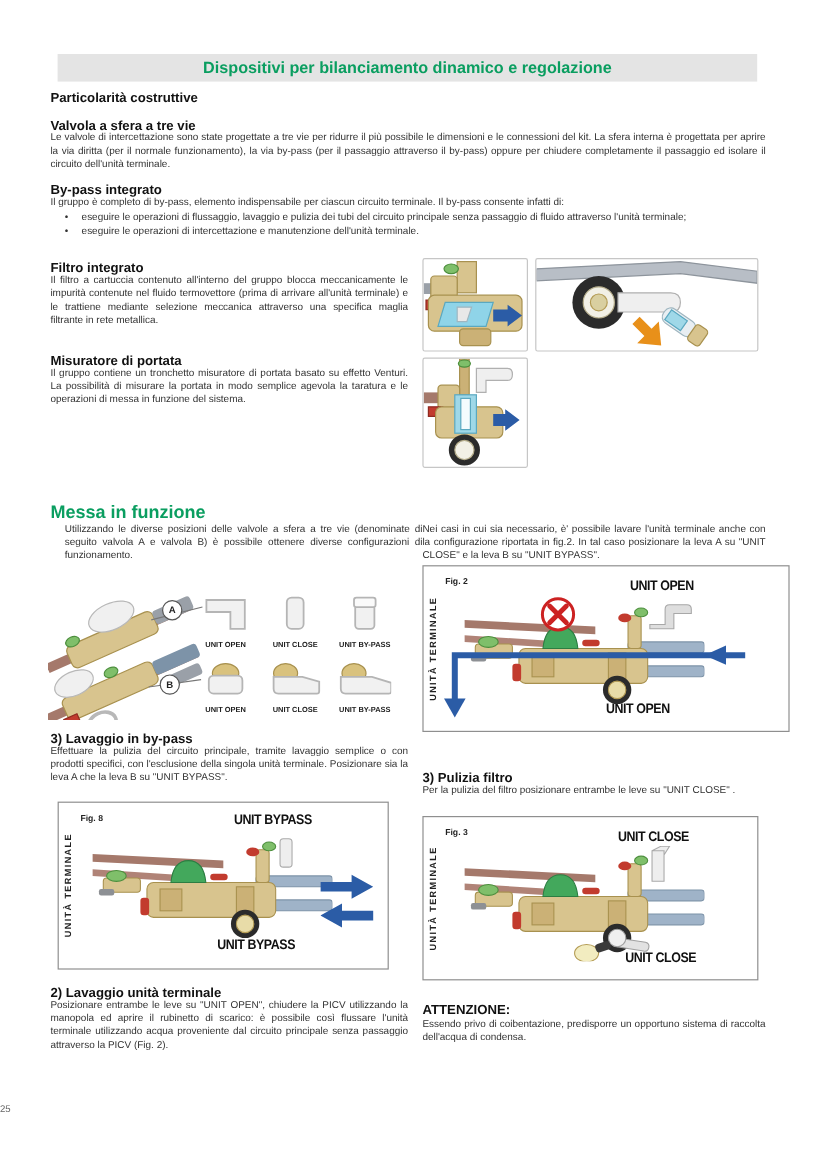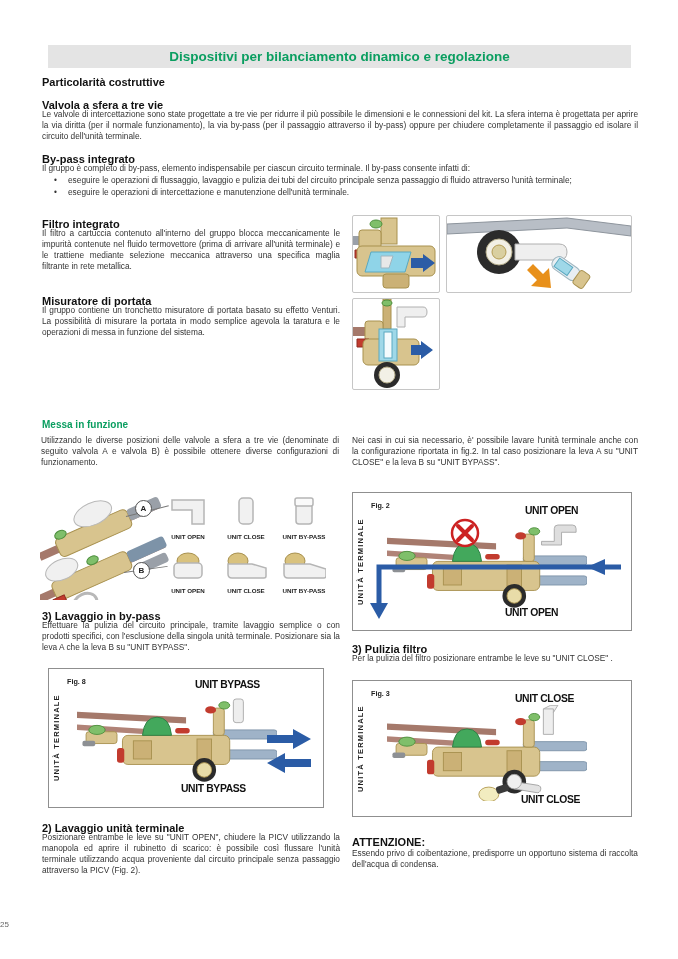--- a/index.html
+++ b/index.html
@@ -3,21 +3,21 @@
 <meta charset="utf-8">
 <style>
   html,body{margin:0;padding:0;background:#ffffff;}
   body{font-family:"Liberation Sans", sans-serif;}
   .page{position:relative;width:678px;height:959px;background:#fff;overflow:hidden;text-decoration:underline;}
   .abs{position:absolute;}
   .banner{position:absolute;left:48px;top:45px;width:583px;height:23px;background:#e4e4e4;
           display:flex;align-items:center;justify-content:center;}
   .banner span{color:#0a9e60;font-weight:bold;font-size:13.5px;}
   .h{font-weight:bold;font-size:11px;color:#111;}
-  .h-green{font-weight:bold;font-size:10px;color:#0a9e60;}
+  .h-green{font-weight:bold;font-size:15px;color:#0a9e60;}
   .body-txt{font-size:8.3px;line-height:1.32;color:#333;text-align:justify;}
   .bullet-row{display:flex;font-size:8.3px;color:#333;line-height:1.3;}
   .bullet-dot{width:14px;padding-left:12px;flex:none;}
   .imgbox{position:absolute;border:1px solid #c6c6c6;border-radius:2px;background:#fff;overflow:hidden;}
   .figbox{position:absolute;border:1px solid #8f8f8f;background:#fff;overflow:hidden;}
   .figlabel{position:absolute;left:18px;top:8px;font-size:7.2px;font-weight:bold;color:#222;}
   .unitlabel{position:absolute;font-weight:bold;font-size:11.5px;letter-spacing:-0.4px;color:#101010;white-space:nowrap;transform:scaleX(0.9);transform-origin:left;}
   .sidelabel{position:absolute;left:3px;top:0;bottom:0;display:flex;align-items:center;justify-content:center;
              writing-mode:vertical-rl;transform:rotate(180deg);font-weight:bold;font-size:7.5px;
              letter-spacing:1.2px;color:#222;}
@@ -100,21 +100,21 @@
       <rect x="10" y="40" width="56" height="26" rx="5" fill="#d8c48e" stroke="#a8914f"></rect>
       <rect x="26" y="30" width="18" height="32" fill="#9fd8e8" stroke="#5aa8c0"></rect>
       <rect x="31" y="33" width="8" height="26" fill="#f4fbfd" stroke="#5aa8c0"></rect>
       <polygon points="58,46 68,46 68,42 80,51 68,60 68,56 58,56" fill="#2b5ca6"></polygon>
       <circle cx="34" cy="76" r="13" fill="#2b2b2b"></circle>
       <circle cx="34" cy="76" r="8" fill="#f2f0e6" stroke="#b4ac8a"></circle>
     </svg>
   </div>
 
   <div class="h-green abs" style="left:42px;top:419px;">Messa in funzione</div>
-  <div class="body-txt abs" style="left:41px;top:435px;width:298px;">Utilizzando le diverse posizioni delle valvole a sfera a tre vie (denominate di seguito valvola A e valvola B) è possibile ottenere diverse configurazioni di funzionamento.</div>
+  <div class="body-txt abs" style="left:54px;top:435px;width:298px;">Utilizzando le diverse posizioni delle valvole a sfera a tre vie (denominate di seguito valvola A e valvola B) è possibile ottenere diverse configurazioni di funzionamento.</div>
 
   <div class="body-txt abs" style="left:352px;top:435px;width:286px;">Nei casi in cui sia necessario, è' possibile lavare l'unità terminale anche con la configurazione riportata in fig.2. In tal caso posizionare la leva A su "UNIT CLOSE" e la leva B su "UNIT BYPASS".</div>
 
   <div class="abs" style="left:40px;top:488px;width:148px;height:112px;">
     <svg width="148" height="112" viewBox="0 0 148 112">
       <g transform="rotate(-24 70 40)">
         <rect x="-6" y="34" width="130" height="8" fill="#a5796b"></rect>
         <rect x="14" y="28" width="78" height="20" rx="5" fill="#d8c48e" stroke="#a8914f"></rect>
         <ellipse cx="60" cy="20" rx="20" ry="11" fill="#f0f0f0" stroke="#b8b8b8"></ellipse>
         <ellipse cx="22" cy="26" rx="6" ry="4" fill="#7fbf6a" stroke="#4d8f3e"></ellipse>
@@ -210,21 +210,21 @@
     </svg>
     <svg class="abs" style="left:218px;top:58px;" width="50" height="48" viewBox="0 0 50 48">
       <polygon points="0,8 26,8 26,2 44,12 26,22 26,16 0,16" fill="#2b5ca6"></polygon>
       <polygon points="44,32 18,32 18,26 0,36 18,46 18,40 44,40" fill="#2b5ca6"></polygon>
     </svg>
   </div>
 
   <div class="h abs" style="left:42px;top:822px;">2) Lavaggio unità terminale</div>
   <div class="body-txt abs" style="left:42px;top:832px;width:298px;">Posizionare entrambe le leve su "UNIT OPEN", chiudere la PICV utilizzando la manopola ed aprire il rubinetto di scarico: è possibile così flussare l'unità terminale utilizzando acqua proveniente dal circuito principale senza passaggio attraverso la PICV (Fig. 2).</div>
 
-  <div class="figbox" style="left:352px;top:492px;width:278px;height:137px;">
+  <div class="figbox" style="left:352px;top:471px;width:278px;height:137px;padding-left:26px;">
     <div class="figlabel">Fig. 2</div>
     <div class="sidelabel">UNITÀ TERMINALE</div>
     <div class="unitlabel" style="left:172px;top:11px;">UNIT OPEN</div>
     <div class="unitlabel" style="left:152px;top:113px;">UNIT OPEN</div>
     <svg class="abs" style="left:34px;top:26px;" width="200" height="92" viewBox="0 0 220 100">
       <polygon points="0,20 120,26 120,33 0,27" fill="#a5796b"></polygon>
       <polygon points="0,34 95,40 95,46 0,40" fill="#b08377"></polygon>
       <rect x="150" y="40" width="70" height="10" rx="3" fill="#9fb3c8" stroke="#7d93a8"></rect>
       <rect x="155" y="62" width="65" height="10" rx="3" fill="#9fb3c8" stroke="#7d93a8"></rect>
       <rect x="10" y="42" width="34" height="13" rx="3" fill="#d8c48e" stroke="#a8914f"></rect>

